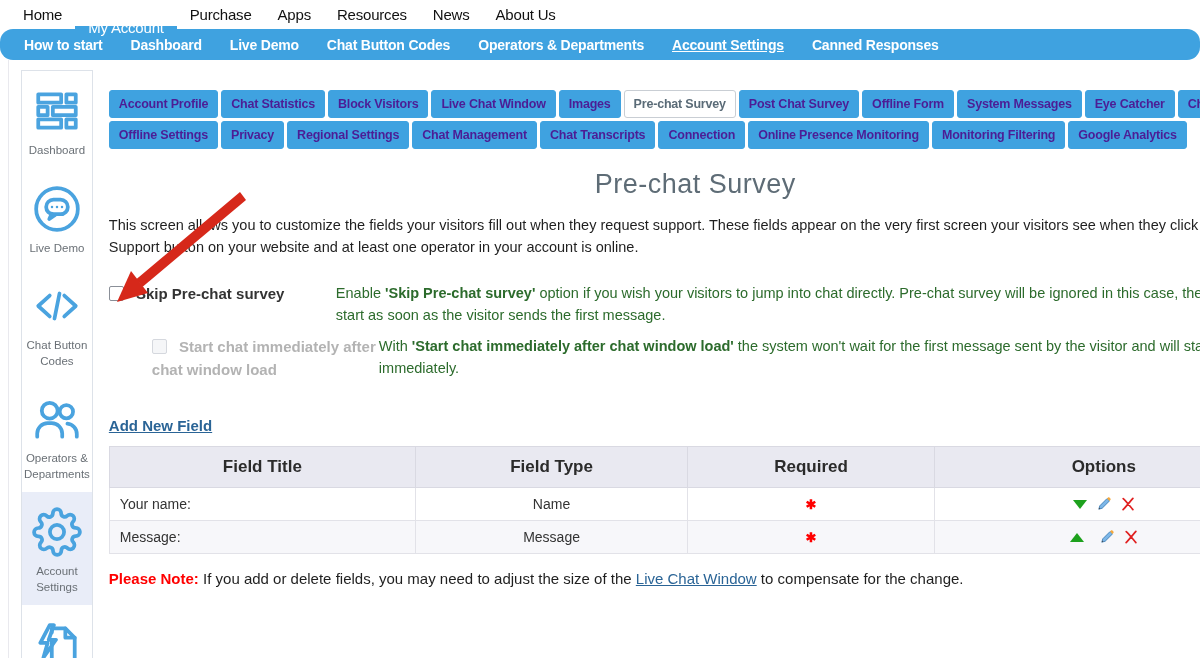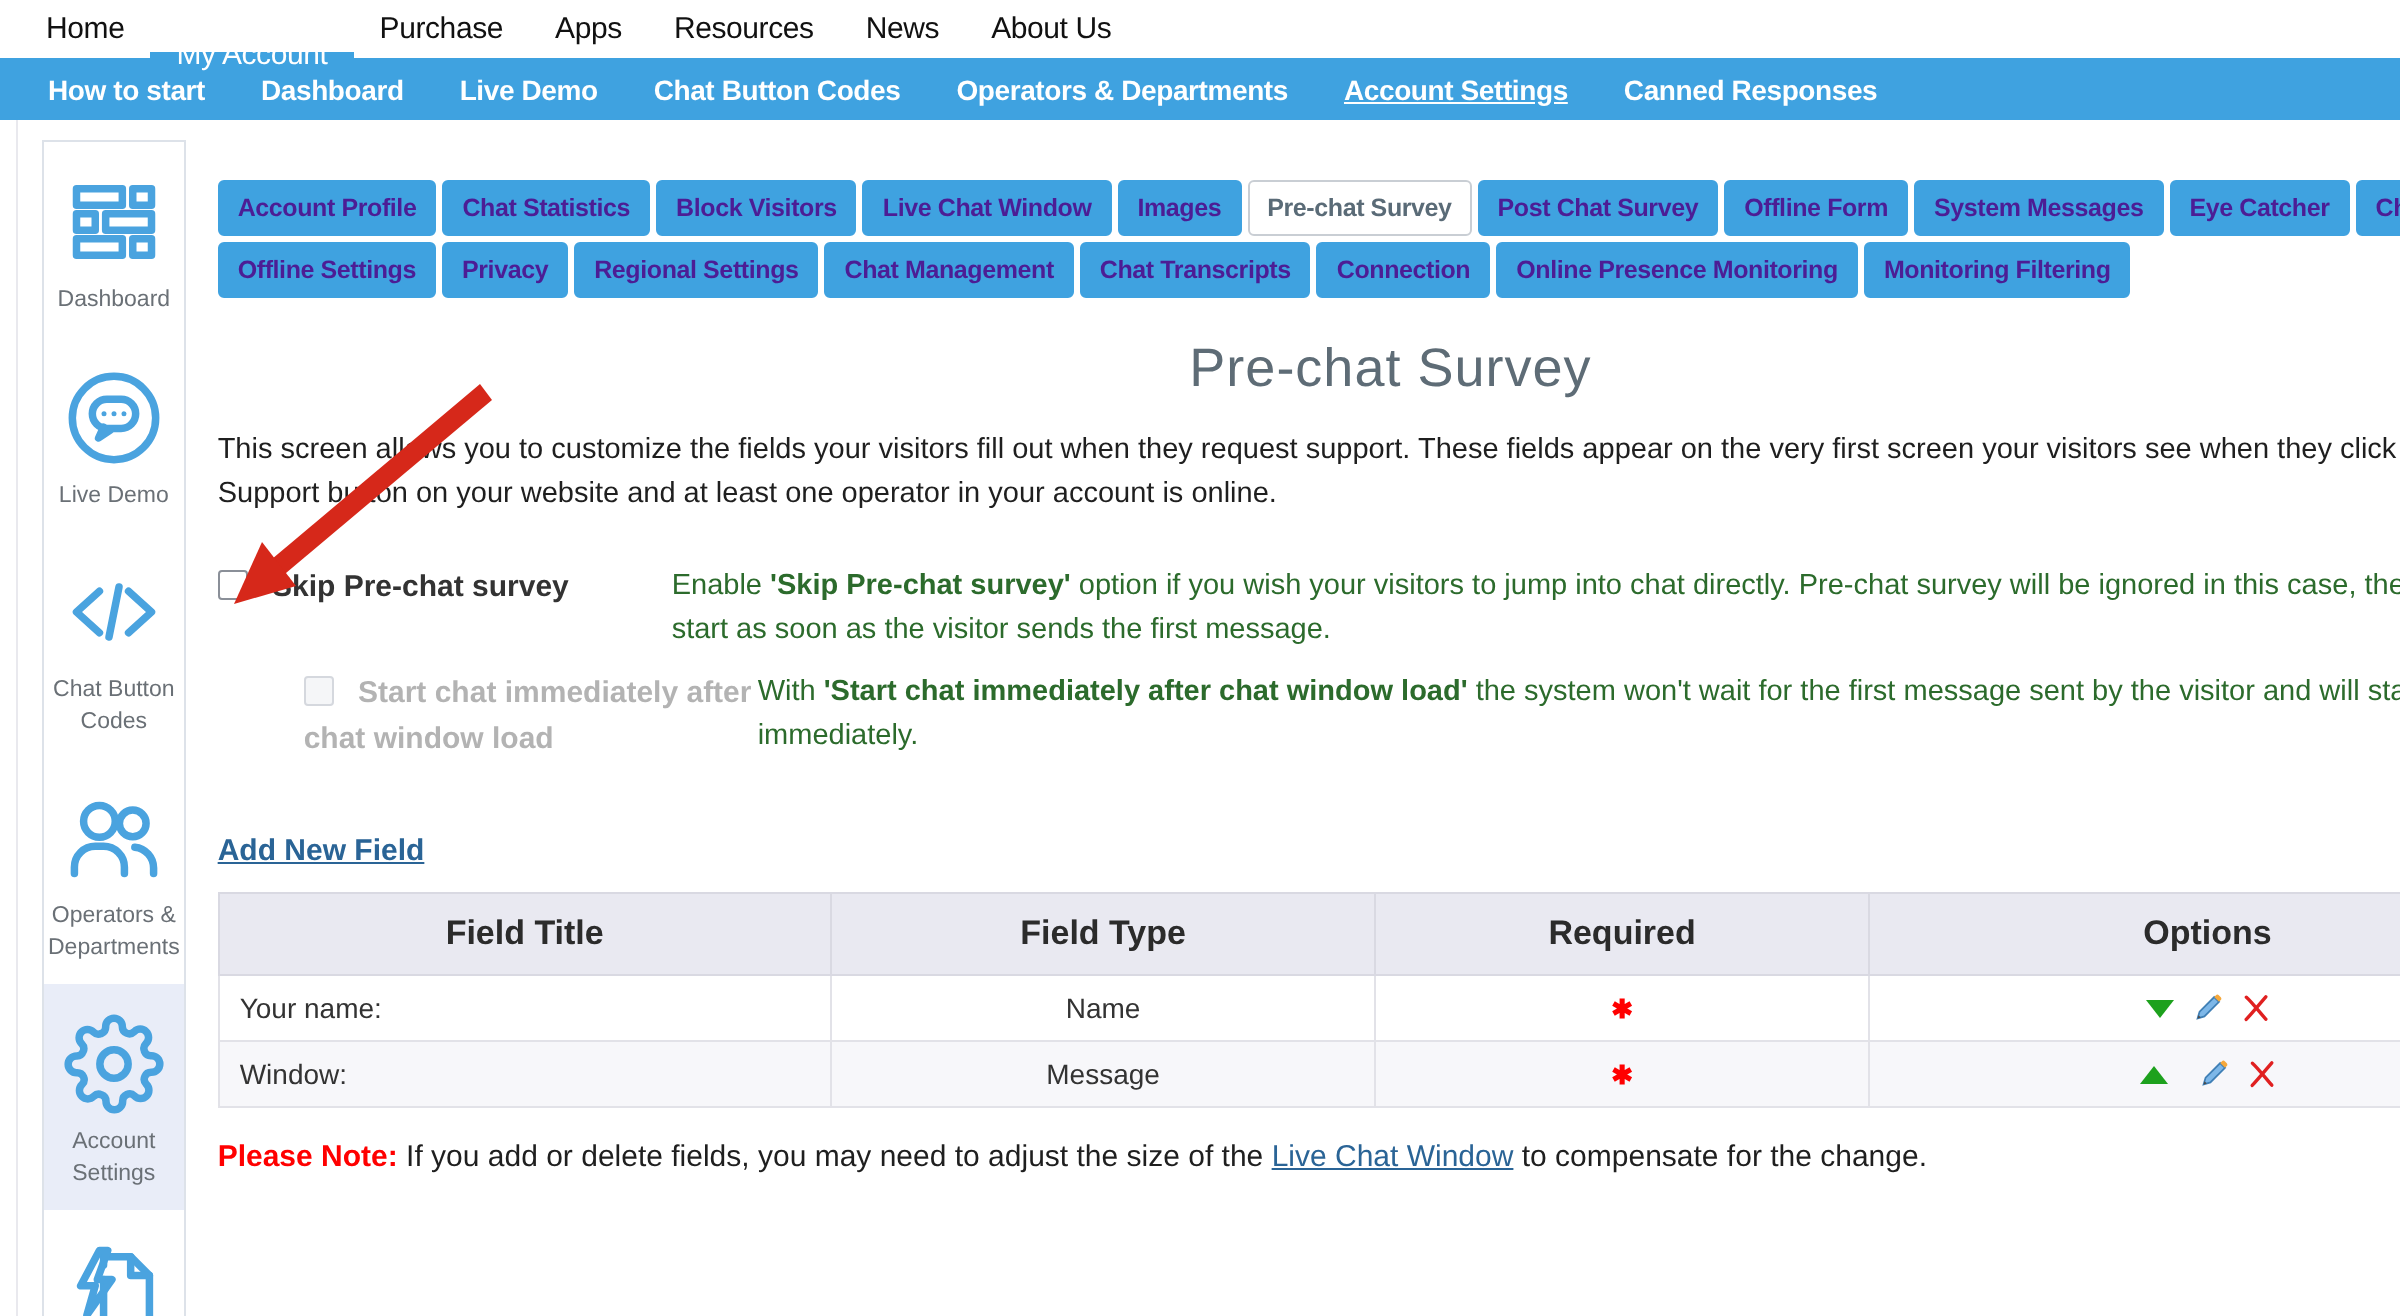--- a/index.html
+++ b/index.html
@@ -6,21 +6,21 @@
   html,body { width:1200px; height:658px; overflow:hidden; background:#fff;
               font-family:"Liberation Sans", sans-serif; }
 
   
   .topbar { height:29px; background:#fff; display:flex; align-items:stretch; padding-left:10px; }
   .topbar-item { display:flex; align-items:center; padding:0 13px; font-size:15px; font-weight:normal;
                  color:#111; cursor:pointer; letter-spacing:-0.2px; }
   .topbar-item.active { background:#3fa2e0; color:#fff;margin-top:26px; }
 
   
-  .navbar { height:31px; background:#3fa2e0; display:flex; align-items:stretch; padding-left:10px; }
+  .navbar { height:31px; background:#3fa2e0; display:flex; align-items:stretch; padding-left:10px;border-radius:13px; }
   .navbar-item { display:flex; align-items:center; padding:0 14px; font-size:14px; font-weight:bold;
                  color:#fff; cursor:pointer; letter-spacing:-0.2px; }
   .navbar-item.active .nav-label { text-decoration:underline; }
 
   
   .content-wrap { display:flex; margin-left:8px; border-left:1px solid #e9e9ee; height:598px; }
 
   
   .sidebar { width:82px; margin:10px 0 0 12px; border:1px solid #dde2e9; background:#fff;
              display:flex; flex-direction:column; height:700px; }
@@ -200,20 +200,21 @@
     </div>
     <div class="tabrow">
       <span class="tab">Offline Settings</span>
       <span class="tab">Privacy</span>
       <span class="tab">Regional Settings</span>
       <span class="tab">Chat Management</span>
       <span class="tab">Chat Transcripts</span>
       <span class="tab">Connection</span>
       <span class="tab">Online Presence Monitoring</span>
       <span class="tab">Monitoring Filtering</span>
+      <span class="tab">Google Analytics</span>
     </div>
 
     <div class="page-title">Pre-chat Survey</div>
 
     <div class="intro">This screen allows you to customize the fields your visitors fill out when they request support. These fields appear on the very first screen your visitors see when they click on the Live Support button on your website and at least one operator in your account is online.</div>
 
     <div class="opt-row">
       <div class="opt-left">
         <input type="checkbox" class="cbx" style="">
         <span>Skip Pre-chat survey</span>
@@ -261,21 +262,21 @@
               </span>
               <span class="icon-btn">
                 <svg width="14" height="14" viewBox="0 0 14 14">
                     <path d="M2.2 1.6C4.5 3.6 8.5 8.6 11.9 12.6 M11.9 1.4C8.8 5 5 9.6 2.1 12.7" stroke="#e02020" stroke-width="1.7" fill="none" stroke-linecap="round"></path>
                   </svg>
               </span>
             </span>
           </td>
         </tr>
         <tr class="alt">
-          <td>Window:</td>
+          <td>Message:</td>
           <td class="c">Message</td>
           <td class="c"><span class="req-star">✱</span></td>
           <td>
             <span class="opt-icons">
               <span class="tri tri-up"></span>
               <span class="icon-btn">
                 <svg width="16" height="16" viewBox="0 0 16 16">
                     <path d="M2.8 13.2l1-3.4 7.3-7.3 2.4 2.4-7.3 7.3-3.4 1z" fill="#7db7e8" stroke="#3f7fb5" stroke-width="0.9"></path>
                     <path d="M11.1 2.5l2.4 2.4.9-.9c.4-.4.4-1 0-1.4l-1-1c-.4-.4-1-.4-1.4 0l-.9.9z" fill="#f5a83c"></path>
                     <path d="M2.8 13.2l.45-1.6 1.15 1.15-1.6.45z" fill="#4a4a4a"></path>

